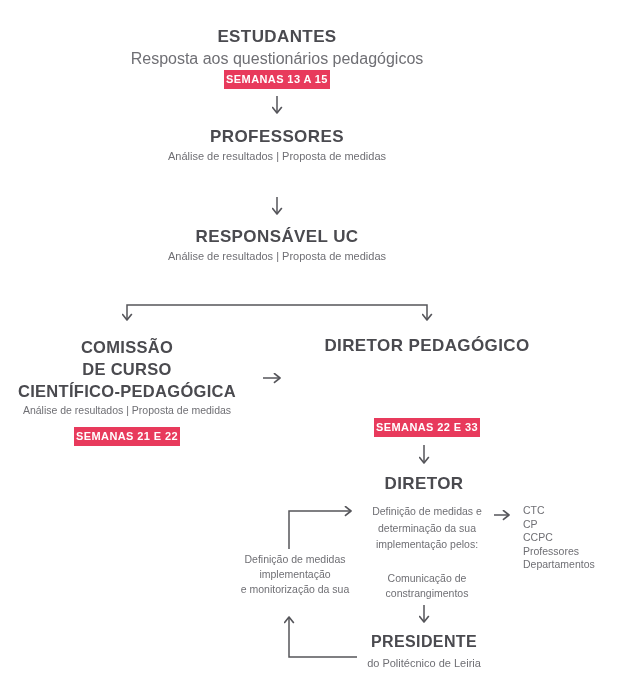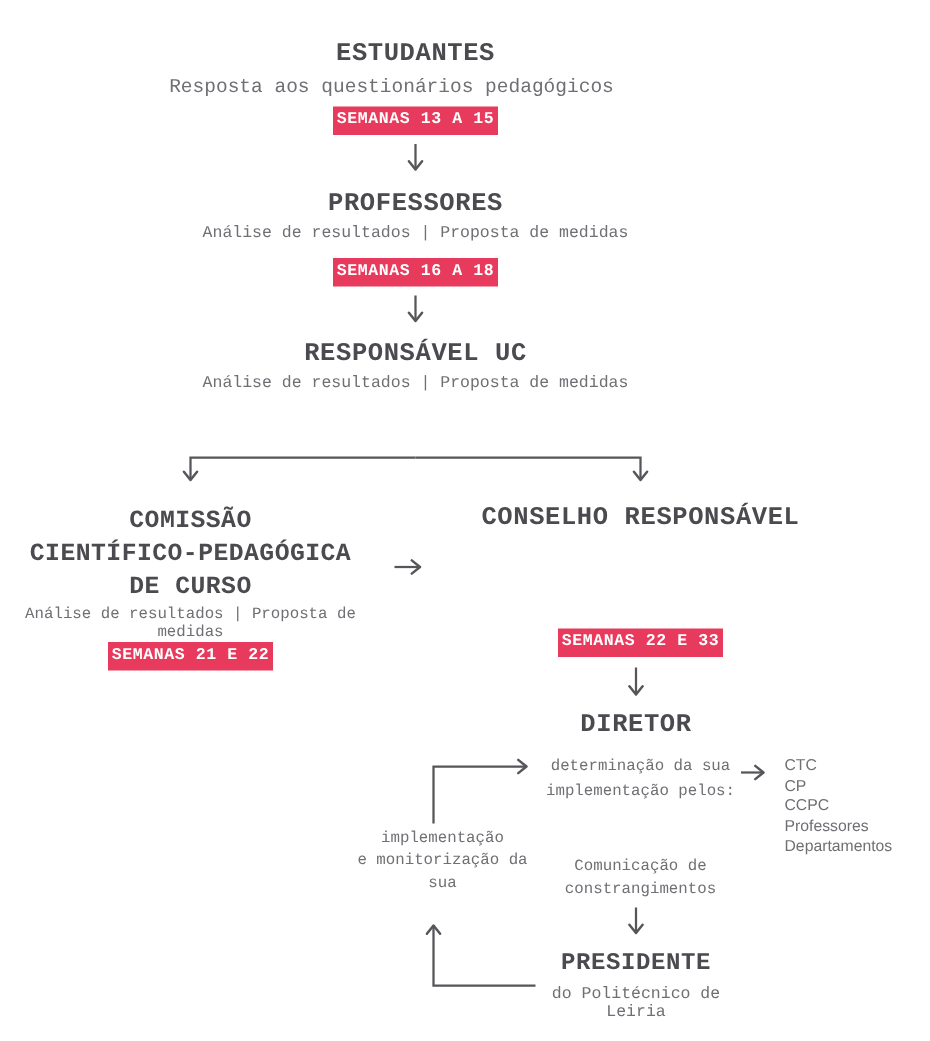--- a/index.html
+++ b/index.html
@@ -1,19 +1,19 @@
 <!DOCTYPE html>
 <html style="--background: #ffffff; --accent: #e83a5c; --heading: #4a4a4f; --body: #6f6f74; --line: #55555a; --badge_text: #ffffff;"><head>
 <meta charset="utf-8">
 <style>
   html,body { margin:0; padding:0; background:#ffffff; }
   body { font-family:"Liberation Sans", sans-serif; }
   .canvas { position:relative; width:620px; height:694px; background:var(--background,#fff); overflow:hidden; }
   .abs { position:absolute; }
-  .center { text-align:center;font-family:Liberation Mono, monospace; }
+  .center { text-align:center; }
   .title { font-weight:bold; color:var(--heading,#4a4a4f); font-size:17px; letter-spacing:0.4px; }
   .sub { color:var(--body,#6f6f74); font-size:11px; }
   .badge { display:inline-block; background:var(--accent,#e83a5c); color:var(--badge_text,#fff);
            font-size:11px; font-weight:bold; padding:3px 2px 4px; letter-spacing:0.4px; }
   .svg-layer { position:absolute; left:0; top:0; width:620px; height:694px; pointer-events:none; }
   .connector { stroke:var(--line,#55555a); stroke-width:1.5; fill:none; }
   #arrowhead path { stroke:var(--line,#55555a); fill:none; stroke-width:1.5;
                     stroke-linecap:round; stroke-linejoin:round; }
   .big-title-left { font-weight:bold; color:var(--heading,#4a4a4f); font-size:16.5px; line-height:22px; letter-spacing:0.3px; }
   .lines11 { color:var(--body,#6f6f74); font-size:11px; line-height:17.5px; }
@@ -38,69 +38,68 @@
     <polyline class="connector" points="277,305 427,305 427,320" marker-end="url(#arrowhead)"></polyline>
     <line class="connector" x1="263" y1="378" x2="280" y2="378" marker-end="url(#arrowhead)"></line>
     <line class="connector" x1="424" y1="445" x2="424" y2="463" marker-end="url(#arrowhead)"></line>
     <polyline class="connector" points="289,549 289,511 351,511" marker-end="url(#arrowhead)"></polyline>
     <line class="connector" x1="494" y1="515" x2="509" y2="515" marker-end="url(#arrowhead)"></line>
     <line class="connector" x1="424" y1="605" x2="424" y2="622" marker-end="url(#arrowhead)"></line>
     <polyline class="connector" points="357,657 289,657 289,617" marker-end="url(#arrowhead)"></polyline>
   </svg>
 
   <div class="abs center title" style="left:117px; top:27px; width:320px;">ESTUDANTES</div>
-  <div class="abs center sub" style="left:101px; top:50px; width:320px; font-size:13px;">Resposta aos questionários pedagógicos</div>
+  <div class="abs center sub" style="left:117px; top:50px; width:320px; font-size:16px;">Resposta aos questionários pedagógicos</div>
   <div class="abs center" style="left:117px; top:69px; width:320px;">
     <span class="badge">SEMANAS 13 A 15</span>
   </div>
 
   <div class="abs center title" style="left:117px; top:127px; width:320px;">PROFESSORES</div>
   <div class="abs center sub" style="left:117px; top:150px; width:320px;">Análise de resultados | Proposta de medidas</div>
-  <div class="abs center" style="left:117px; top:170px; width:320px;">
-    <span class="badge">SEMANAS 16 A 18</span>
-  </div>
 
   <div class="abs center title" style="left:117px; top:227px; width:320px;">RESPONSÁVEL UC</div>
   <div class="abs center sub" style="left:117px; top:250px; width:320px;">Análise de resultados | Proposta de medidas</div>
 
   <div class="abs center big-title-left" style="left:7px; top:336px; width:240px;">
     <div>COMISSÃO</div>
+    <div>DE CURSO</div>
     <div>CIENTÍFICO-PEDAGÓGICA</div>
-    <div>DE CURSO</div>
   </div>
   <div class="abs center sub" style="left:7px; top:404px; width:240px; font-size:10.5px;">Análise de resultados | Proposta de medidas</div>
   <div class="abs center" style="left:7px; top:426px; width:240px;">
     <span class="badge">SEMANAS 21 E 22</span>
   </div>
 
-  <div class="abs center title" style="left:286px; top:336px; width:282px;">CONSELHO RESPONSÁVEL</div>
+  <div class="abs center title" style="left:286px; top:336px; width:282px;">DIRETOR PEDAGÓGICO</div>
   <div class="abs center" style="left:286px; top:417px; width:282px;">
     <span class="badge">SEMANAS 22 E 33</span>
   </div>
 
   <div class="abs center title" style="left:354px; top:474px; width:140px;">DIRETOR</div>
   <div class="abs center small-block" style="left:362px; top:503px; width:130px;">
+    <div>Definição de medidas e</div>
     <div>determinação da sua</div>
     <div>implementação pelos:</div>
   </div>
 
   <div class="abs center small-block2" style="left:362px; top:571px; width:130px;">
     <div>Comunicação de</div>
     <div>constrangimentos</div>
   </div>
 
   <div class="abs delegate-list" style="left:523px; top:504px;">
     <div>CTC</div>
     <div>CP</div>
     <div>CCPC</div>
     <div>Professores</div>
     <div>Departamentos</div>
   </div>
 
   <div class="abs center small-block2" style="left:228px; top:552px; width:134px;">
+    <div>Definição de medidas</div>
     <div>implementação</div>
     <div>e monitorização da sua</div>
   </div>
 
   <div class="abs center title" style="left:354px; top:633px; width:140px; font-size:16px;text-align:center;">PRESIDENTE</div>
   <div class="abs center sub" style="left:354px; top:657px; width:140px;">do Politécnico de Leiria</div>
 
 </div>
 
 </body></html>

